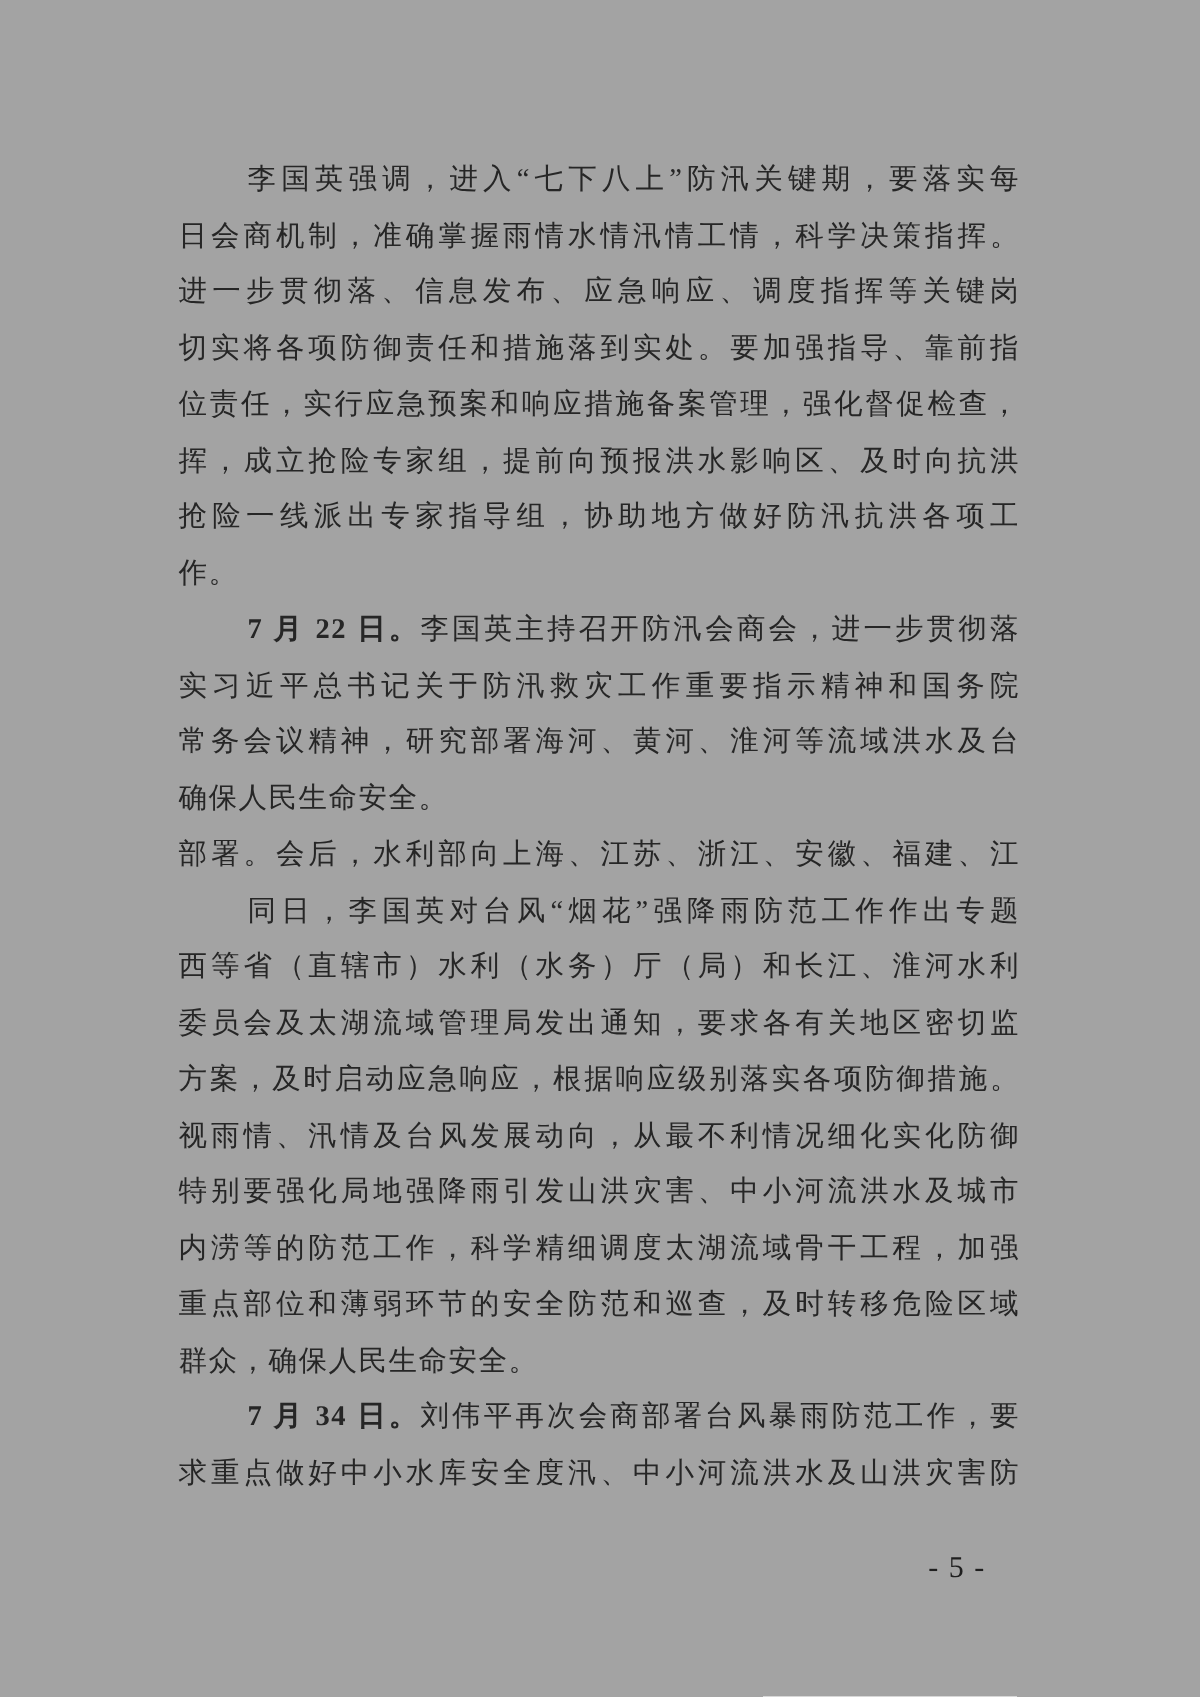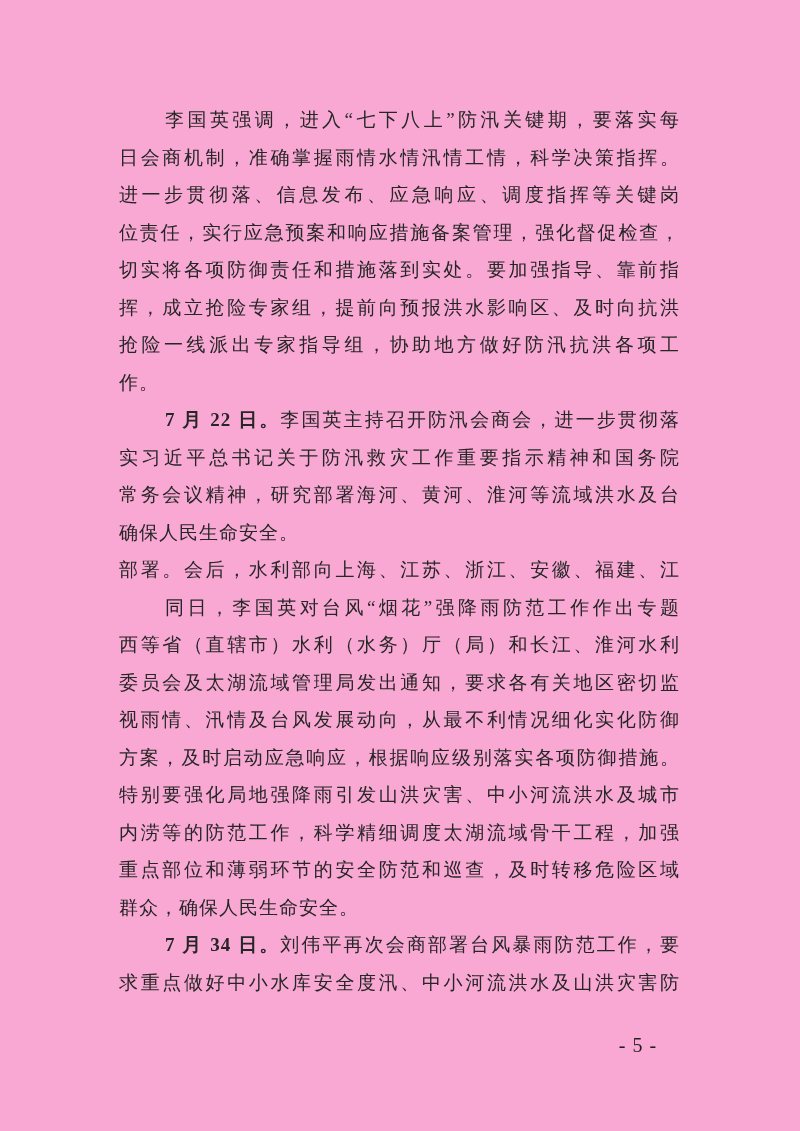--- a/index.html
+++ b/index.html
@@ -4,21 +4,21 @@
 <style>
   html, body {
     margin: 0;
     padding: 0;
     background: #ffffff;
   }
   .page {
     position: relative;
     width: 800px;
     height: 1131px;
-    background: #f9a8d4;
+    background: #a3a3a3;
     overflow: hidden;
     font-family: "Liberation Serif", "DejaVu Serif", serif;
     color: #262626;
   }
   .text-block {
     position: absolute;
     left: 119px;
     top: 101px;
     width: 561px;
   }
@@ -54,35 +54,35 @@
   }
 </style>
 </head>
 <body>
 
 <div class="page">
   <div class="text-block" id="text-block">
       <div class="line fill indent">李国英强调，进入“七下八上”防汛关键期，要落实每</div>
       <div class="line fill">日会商机制，准确掌握雨情水情汛情工情，科学决策指挥。</div>
       <div class="line fill">进一步贯彻落、信息发布、应急响应、调度指挥等关键岗</div>
+      <div class="line fill">切实将各项防御责任和措施落到实处。要加强指导、靠前指</div>
       <div class="line fill">位责任，实行应急预案和响应措施备案管理，强化督促检查，</div>
-      <div class="line fill">切实将各项防御责任和措施落到实处。要加强指导、靠前指</div>
       <div class="line fill">挥，成立抢险专家组，提前向预报洪水影响区、及时向抗洪</div>
       <div class="line fill">抢险一线派出专家指导组，协助地方做好防汛抗洪各项工</div>
       <div class="line">作。</div>
       <div class="line fill indent"><span class="date-bold">7 月 22 日。</span>李国英主持召开防汛会商会，进一步贯彻落</div>
       <div class="line fill">实习近平总书记关于防汛救灾工作重要指示精神和国务院</div>
       <div class="line fill">常务会议精神，研究部署海河、黄河、淮河等流域洪水及台</div>
       <div class="line">确保人民生命安全。</div>
       <div class="line fill">部署。会后，水利部向上海、江苏、浙江、安徽、福建、江</div>
       <div class="line fill indent">同日，李国英对台风“烟花”强降雨防范工作作出专题</div>
       <div class="line fill">西等省（直辖市）水利（水务）厅（局）和长江、淮河水利</div>
       <div class="line fill">委员会及太湖流域管理局发出通知，要求各有关地区密切监</div>
+      <div class="line fill">方案，及时启动应急响应，根据响应级别落实各项防御措施。</div>
       <div class="line fill">视雨情、汛情及台风发展动向，从最不利情况细化实化防御</div>
-      <div class="line fill">方案，及时启动应急响应，根据响应级别落实各项防御措施。</div>
       <div class="line fill">特别要强化局地强降雨引发山洪灾害、中小河流洪水及城市</div>
       <div class="line fill">内涝等的防范工作，科学精细调度太湖流域骨干工程，加强</div>
       <div class="line fill">重点部位和薄弱环节的安全防范和巡查，及时转移危险区域</div>
       <div class="line">群众，确保人民生命安全。</div>
       <div class="line fill indent"><span class="date-bold">7 月 34 日。</span>刘伟平再次会商部署台风暴雨防范工作，要</div>
       <div class="line fill">求重点做好中小水库安全度汛、中小河流洪水及山洪灾害防</div>
     </div>
   <div class="page-number">- 5 -</div>
 </div>
 

